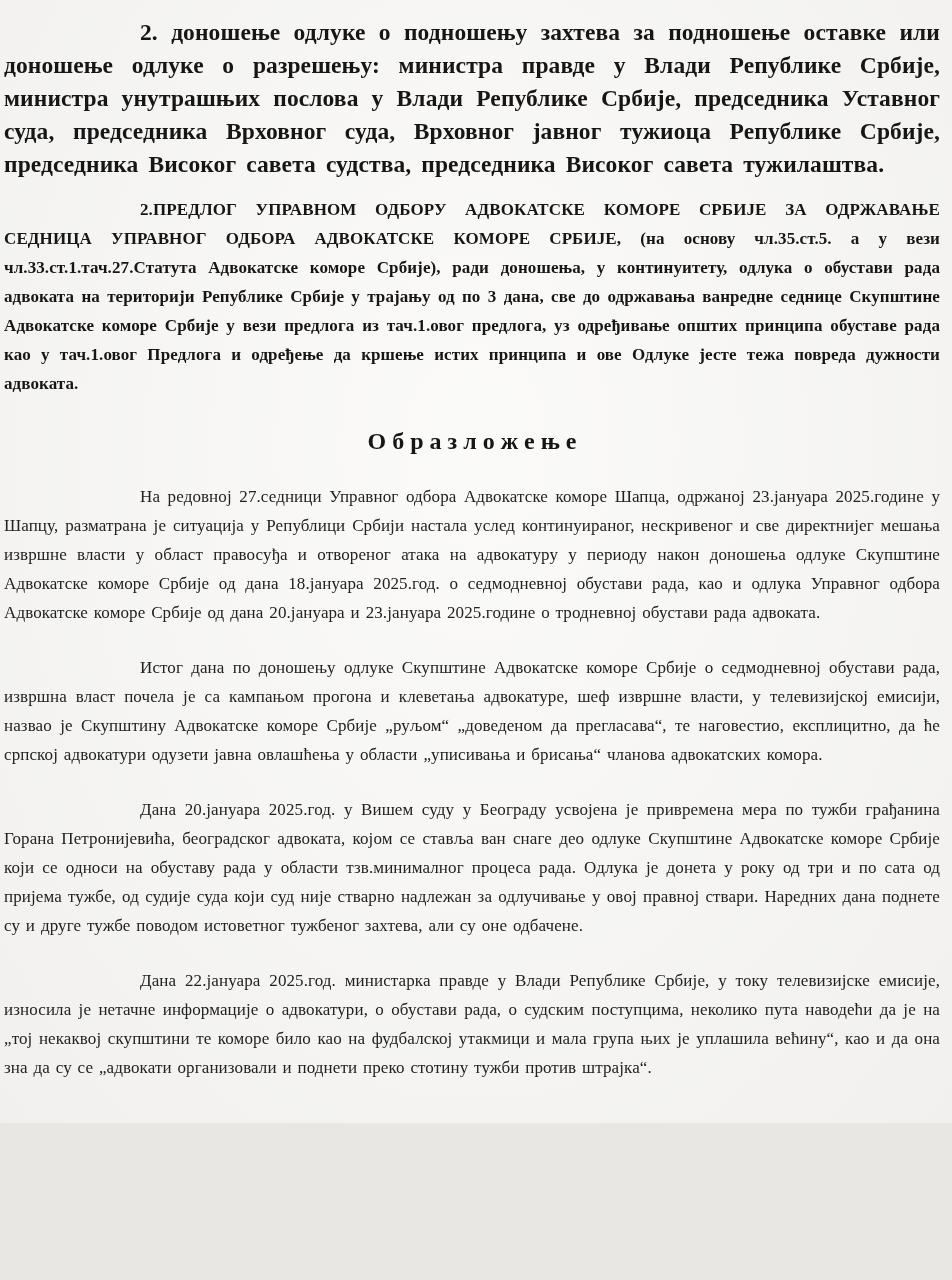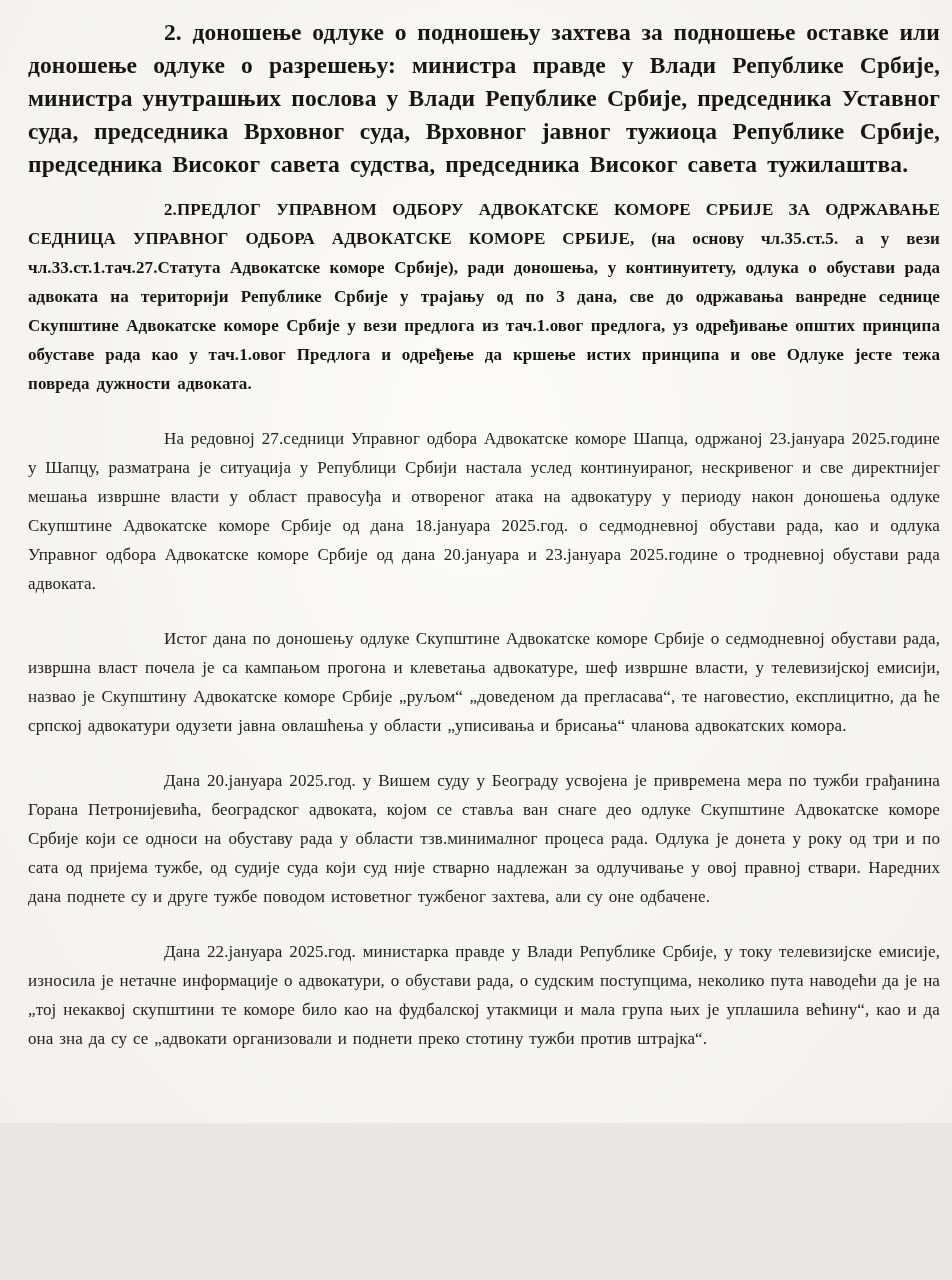--- a/index.html
+++ b/index.html
@@ -10,21 +10,21 @@
   .page {
     position: relative;
     width: 952px;
     height: 1123px;
     margin: 0 auto;
     box-sizing: border-box;
     background:
       radial-gradient(ellipse at 50% 40%, rgba(255,255,255,0.6), rgba(0,0,0,0.015)),
       #f5f4f2;
     overflow: hidden;
-    padding: 16px 12px 0 28px;
+    padding: 16px 12px 0 4px;
     font-family: "Liberation Serif", "DejaVu Serif", serif;
     color: #222222;
   }
   .para {
     margin: 0;
     text-align: justify;
     text-indent: 136px;
     font-size: 17px;
     line-height: 29px;
     letter-spacing: 0.1px;
@@ -57,20 +57,21 @@
 </style>
 </head>
 <body>
 
 <div class="page">
 
   <p class="para lead">2. доношење одлуке о подношењу захтева за подношење оставке или доношење одлуке о разрешењу: министра правде у Влади Републике Србије, министра унутрашњих послова у Влади Републике Србије, председника Уставног суда, председника Врховног суда, Врховног јавног тужиоца Републике Србије, председника Високог савета судства, председника Високог савета тужилаштва.</p>
 
   <p class="para proposal">2.ПРЕДЛОГ УПРАВНОМ ОДБОРУ АДВОКАТСКЕ КОМОРЕ СРБИЈЕ ЗА ОДРЖАВАЊЕ СЕДНИЦА УПРАВНОГ ОДБОРА АДВОКАТСКЕ КОМОРЕ СРБИЈЕ, (на основу чл.35.ст.5. а у вези чл.33.ст.1.тач.27.Статута Адвокатске коморе Србије), ради доношења, у континуитету, одлука о обустави рада адвоката на територији Републике Србије у трајању од по 3 дана, све до одржавања ванредне седнице Скупштине Адвокатске коморе Србије у вези предлога из тач.1.овог предлога, уз одређивање општих принципа обуставе рада као у тач.1.овог Предлога и одређење да кршење истих принципа и ове Одлуке јесте тежа повреда дужности адвоката.</p>
 
+  <p class="heading">О б р а з л о ж е њ е</p>
 
   <p class="para body-para">На редовној 27.седници Управног одбора Адвокатске коморе Шапца, одржаној 23.јануара 2025.године у Шапцу, разматрана је ситуација у Републици Србији настала услед континуираног, нескривеног и све директнијег мешања извршне власти у област правосуђа и отвореног атака на адвокатуру у периоду након доношења одлуке Скупштине Адвокатске коморе Србије од дана 18.јануара 2025.год. о седмодневној обустави рада, као и одлука Управног одбора Адвокатске коморе Србије од дана 20.јануара и 23.јануара 2025.године о тродневној обустави рада адвоката.</p>
 
   <p class="para body-para">Истог дана по доношењу одлуке Скупштине Адвокатске коморе Србије о седмодневној обустави рада, извршна власт почела је са кампањом прогона и клеветања адвокатуре, шеф извршне власти, у телевизијској емисији, назвао је Скупштину Адвокатске коморе Србије „руљом“ „доведеном да прегласава“, те наговестио, експлицитно, да ће српској адвокатури одузети јавна овлашћења у области „уписивања и брисања“ чланова адвокатских комора.</p>
 
   <p class="para body-para">Дана 20.јануара 2025.год. у Вишем суду у Београду усвојена је привремена мера по тужби грађанина Горана Петронијевића, београдског адвоката, којом се ставља ван снаге део одлуке Скупштине Адвокатске коморе Србије који се односи на обуставу рада у области тзв.минималног процеса рада. Одлука је донета у року од три и по сата од пријема тужбе, од судије суда који суд није стварно надлежан за одлучивање у овој правној ствари. Наредних дана поднете су и друге тужбе поводом истоветног тужбеног захтева, али су оне одбачене.</p>
 
   <p class="para body-para">Дана 22.јануара 2025.год. министарка правде у Влади Републике Србије, у току телевизијске емисије, износила је нетачне информације о адвокатури, о обустави рада, о судским поступцима, неколико пута наводећи да је на „тој некаквој скупштини те коморе било као на фудбалској утакмици и мала група њих је уплашила већину“, као и да она зна да су се „адвокати организовали и поднети преко стотину тужби против штрајка“.</p>
 
 </div>

